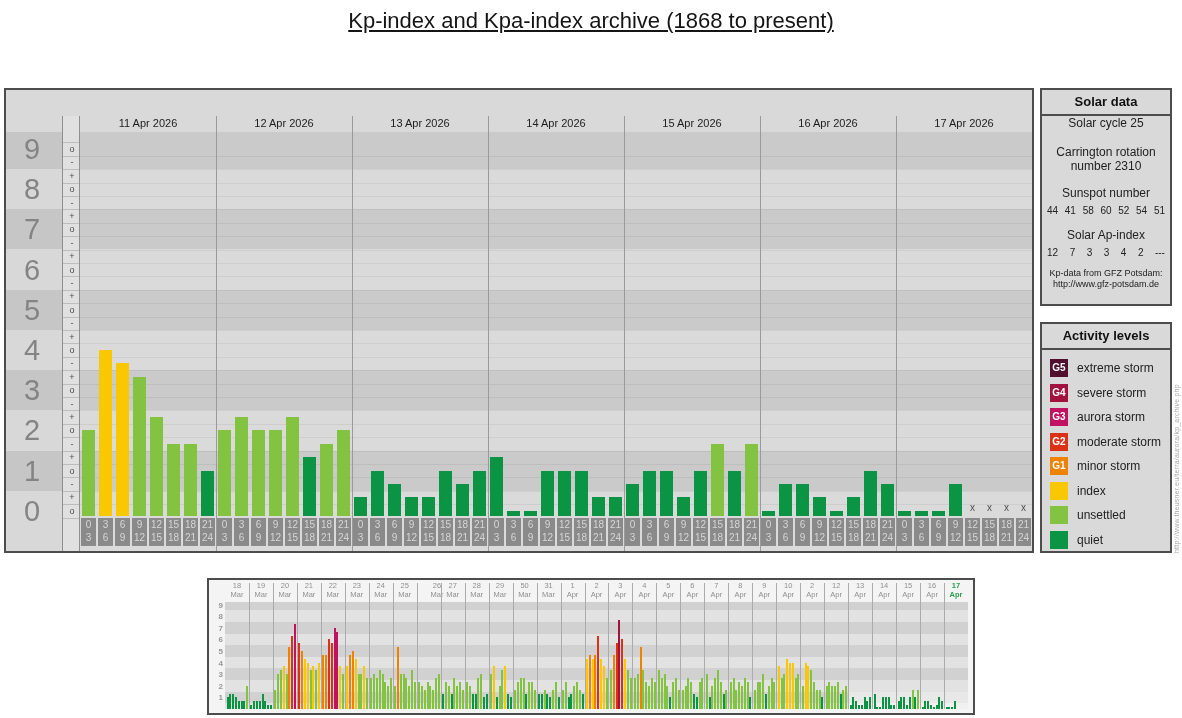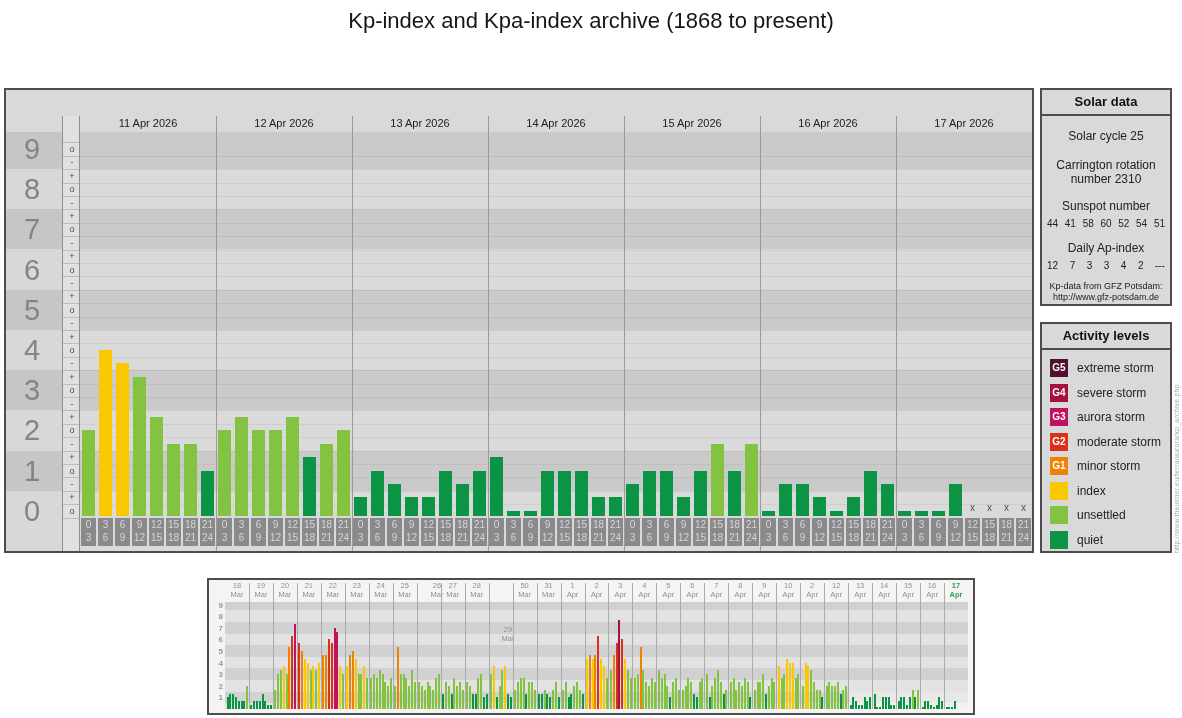--- a/index.html
+++ b/index.html
@@ -1,19 +1,19 @@
 <!DOCTYPE html>
 <html><head>
 <meta charset="utf-8">
 <style>
   html,body{margin:0;padding:0;background:#fff;width:1182px;height:718px;overflow:hidden;
     font-family:"Liberation Sans",sans-serif;-webkit-font-smoothing:antialiased;}
   #stage{position:relative;width:1182px;height:718px;}
   .abs{position:absolute;}
-  #title{left:0;right:0;top:8px;text-align:center;font-size:22px;color:#151515;}
+  #title{left:0;right:0;top:8px;text-align:center;font-size:22px;color:#151515;text-decoration:underline;}
   #controls{left:0;right:0;top:58px;text-align:center;}
   #controls select{font-size:11px;font-family:"Liberation Sans",sans-serif;height:20px;
     border:1px solid #8a8a8a;background:#fff;color:#222;margin:0 2px;vertical-align:middle;}
   #controls button{font-size:11px;font-family:"Liberation Sans",sans-serif;height:20px;
     border:1px solid #8a8a8a;background:#e4e4e4;color:#222;margin-left:6px;padding:0 9px;vertical-align:middle;}
   .panel{border:2px solid #4d4d4d;background:#d9d9d9;box-sizing:border-box;}
   #mainPanel{left:4px;top:88px;width:1030px;height:465px;}
   #mainHeader{height:25px;border-bottom:1px solid #4d4d4d;line-height:25px;padding-left:9px;white-space:nowrap;overflow:hidden;}
   #mainHeader .t{font-size:13px;font-weight:bold;color:#111;}
   #mainHeader .s{font-size:11px;color:#222;margin-left:7px;}
@@ -478,34 +478,34 @@
               <div>24</div>
             </div>
             <div class="xmark" style="left: 935px; top: 370.3px;">x</div>
           </div>
       </div>
     </div>
   </div>
 
   <div id="solarPanel" class="abs panel">
     <div class="phead">Solar data</div>
-    <div class="solarline" style="margin-top:13px;">Solar cycle 25</div>
+    <div class="solarline" style="">Solar cycle 25</div>
     <div class="solarline" style="margin-top:15px;">Carrington rotation</div>
     <div class="solarline">number 2310</div>
     <div class="solarline" style="margin-top:13px;">Sunspot number</div>
     <div class="numrow" style="margin-top:5px;" id="sunspotRow">
         <span>44</span>
         <span>41</span>
         <span>58</span>
         <span>60</span>
         <span>52</span>
         <span>54</span>
         <span>51</span>
       </div>
-    <div class="solarline" style="margin-top:12px;">Daily Ap-index</div>
+    <div class="solarline" style="margin-top:12px;">Solar Ap-index</div>
     <div class="numrow" style="margin-top:5px;" id="apRow">
         <span>12</span>
         <span>7</span>
         <span>3</span>
         <span>3</span>
         <span>4</span>
         <span>2</span>
         <span>---</span>
       </div>
     <div class="credit" style="margin-top:10px;">Kp-data from GFZ Potsdam:</div>
@@ -706,21 +706,21 @@
         </div>
         <div style="position: absolute; left: 257.177px; width: 2px; top: 101.972px; height: 27.028px; background: rgb(132, 195, 65);"></div>
         <div style="position: absolute; left: 259.977px; width: 2px; top: 105.8px; height: 23.2px; background: rgb(132, 195, 65);"></div>
         <div style="position: absolute; left: 262.777px; width: 2px; top: 113.572px; height: 15.428px; background: rgb(11, 148, 68);"></div>
         <div style="position: absolute; left: 265.577px; width: 2px; top: 113.572px; height: 15.428px; background: rgb(11, 148, 68);"></div>
         <div style="position: absolute; left: 268.377px; width: 2px; top: 98.028px; height: 30.972px; background: rgb(132, 195, 65);"></div>
         <div style="position: absolute; left: 271.177px; width: 2px; top: 94.2px; height: 34.8px; background: rgb(132, 195, 65);"></div>
         <div style="position: absolute; left: 273.977px; width: 2px; top: 117.4px; height: 11.6px; background: rgb(11, 148, 68);"></div>
         <div style="position: absolute; left: 276.777px; width: 2px; top: 113.572px; height: 15.428px; background: rgb(11, 148, 68);"></div>
         <div style="position: absolute; left: 279.645px; top: 3px; height: 126px; width: 1px; background: rgb(171, 171, 171);"></div>
-        <div class="miniDate" style="left: 287px; width: 23.9677px; margin-top: 44px;">
+        <div class="miniDate" style="left: 279px; width: 23.9677px;">
           <div>29</div>
           <div>Mar</div>
         </div>
         <div style="position: absolute; left: 281.145px; width: 2px; top: 94.2px; height: 34.8px; background: rgb(132, 195, 65);"></div>
         <div style="position: absolute; left: 283.945px; width: 2px; top: 86.428px; height: 42.572px; background: rgb(249, 200, 2);"></div>
         <div style="position: absolute; left: 286.745px; width: 2px; top: 117.4px; height: 11.6px; background: rgb(11, 148, 68);"></div>
         <div style="position: absolute; left: 289.545px; width: 2px; top: 105.8px; height: 23.2px; background: rgb(132, 195, 65);"></div>
         <div style="position: absolute; left: 292.345px; width: 2px; top: 90.372px; height: 38.628px; background: rgb(132, 195, 65);"></div>
         <div style="position: absolute; left: 295.145px; width: 2px; top: 86.428px; height: 42.572px; background: rgb(249, 200, 2);"></div>
         <div style="position: absolute; left: 297.945px; width: 2px; top: 113.572px; height: 15.428px; background: rgb(11, 148, 68);"></div>

